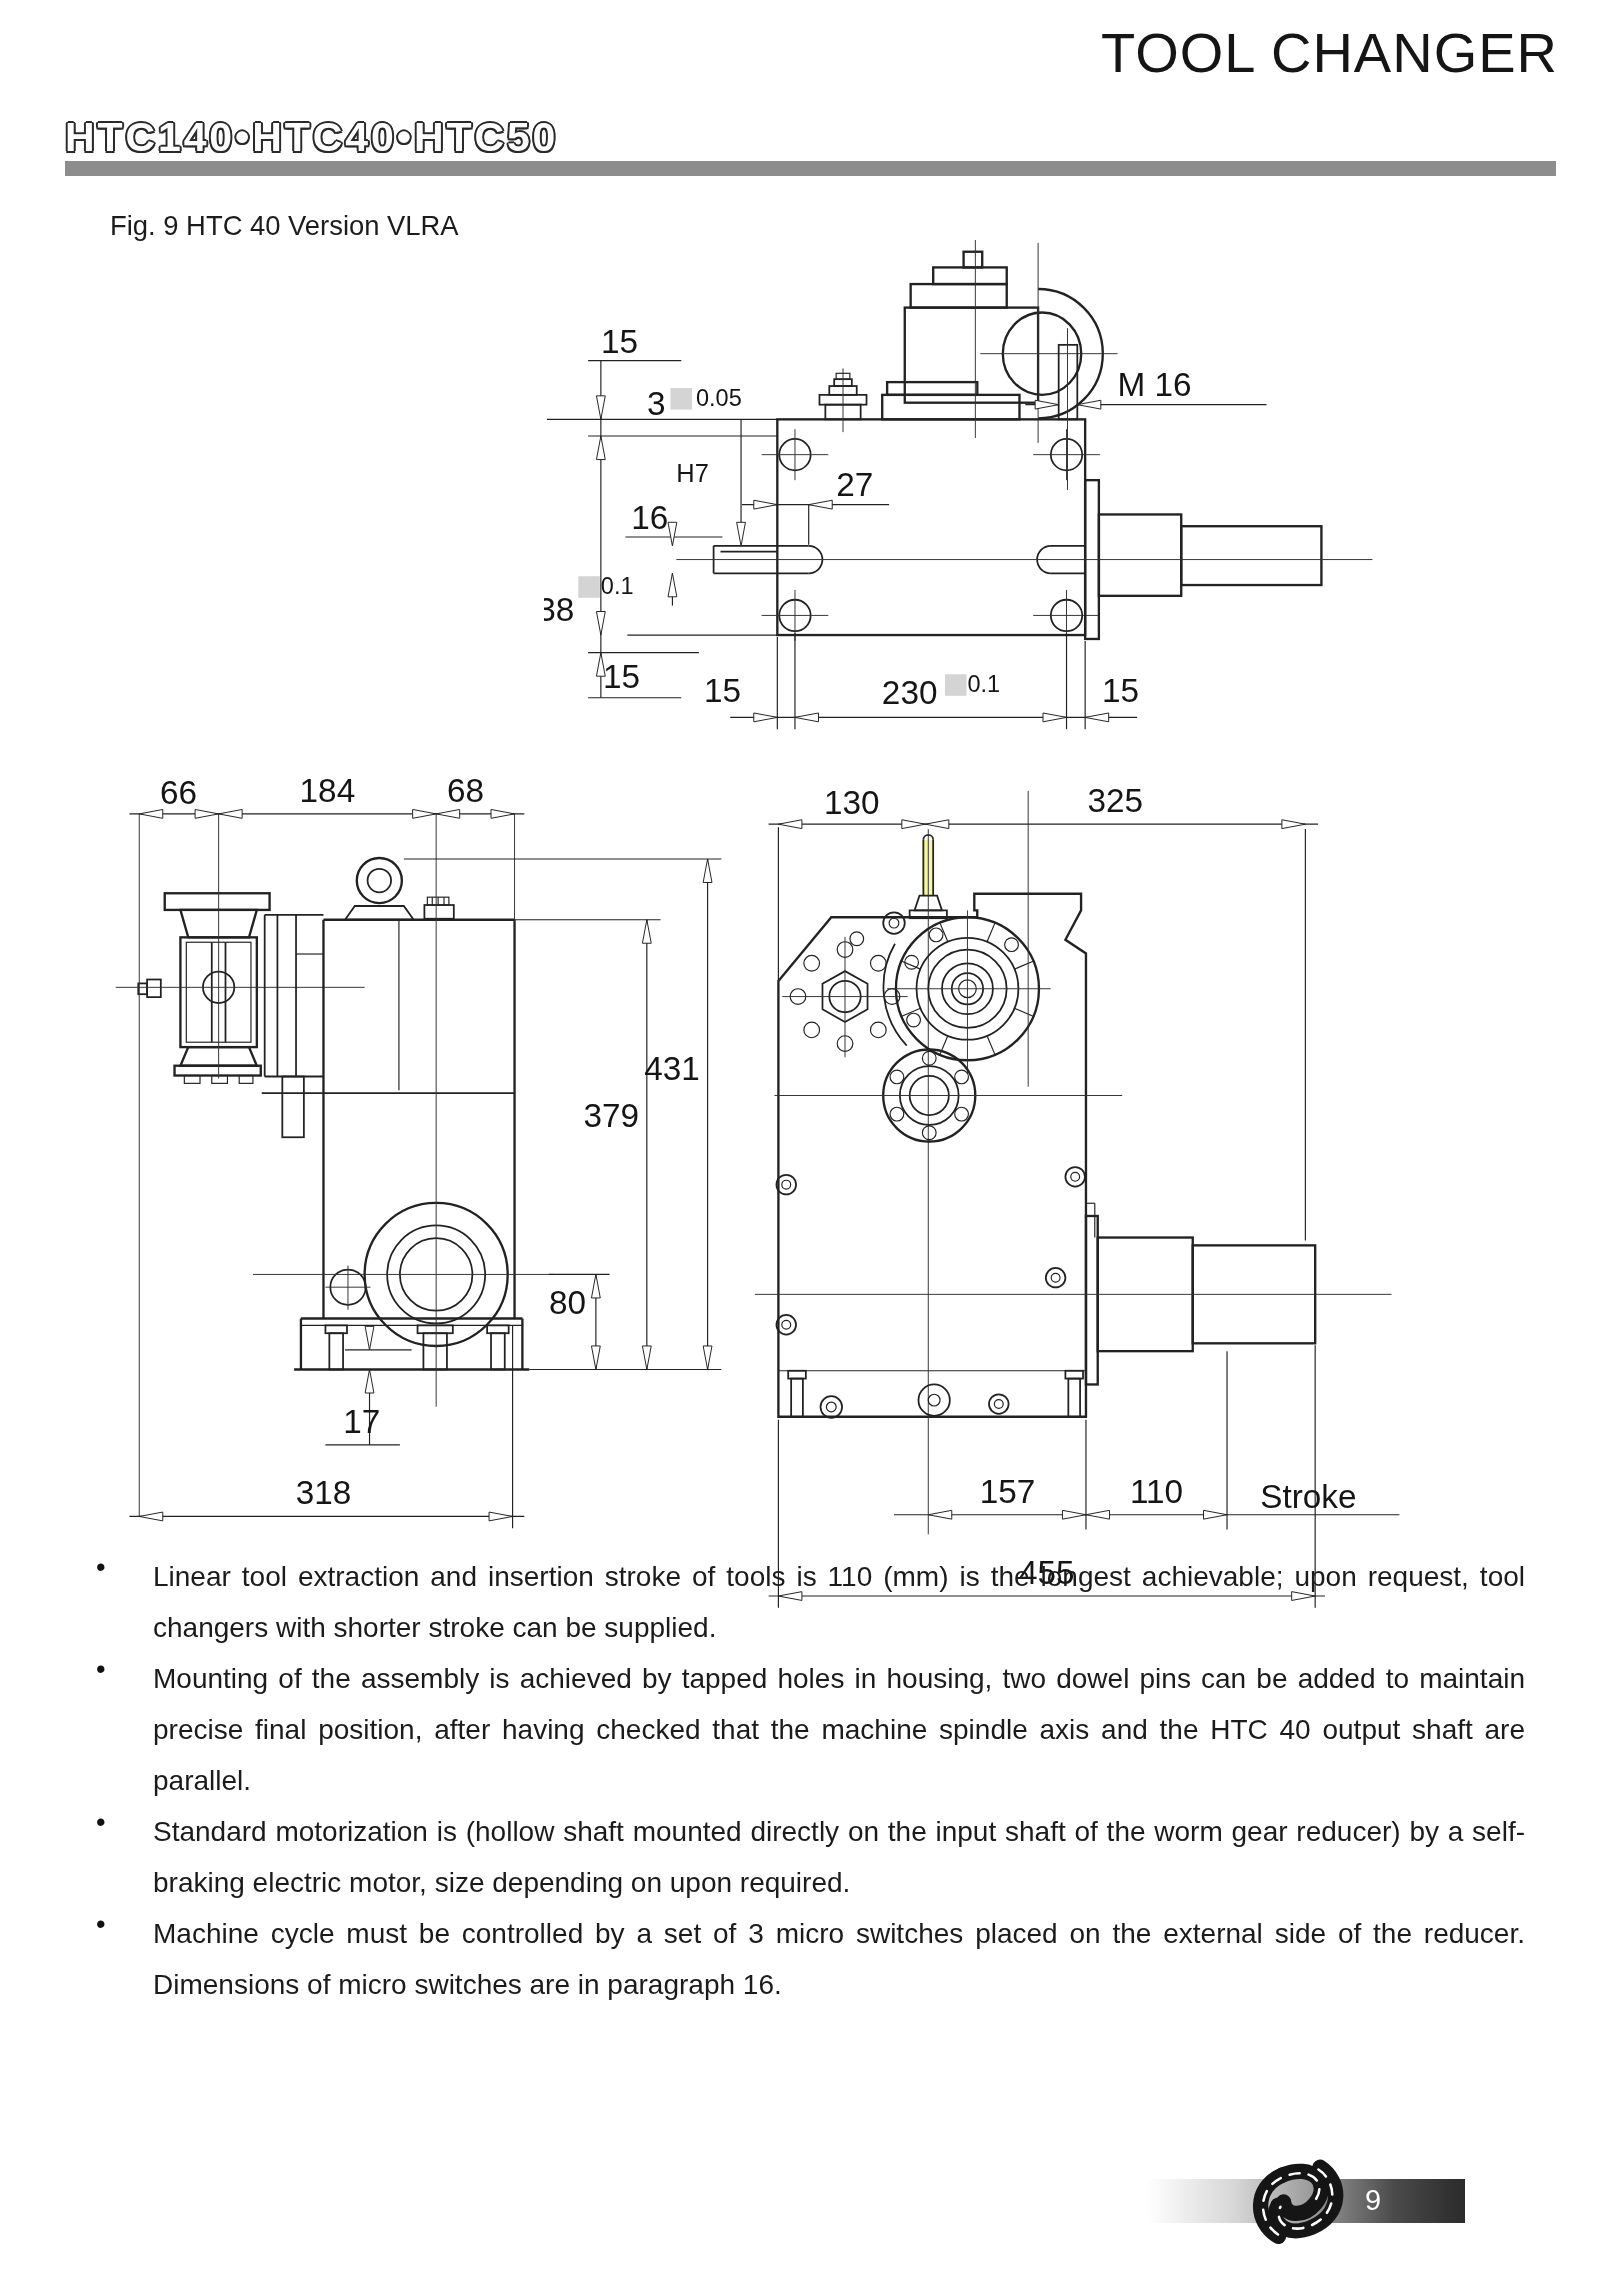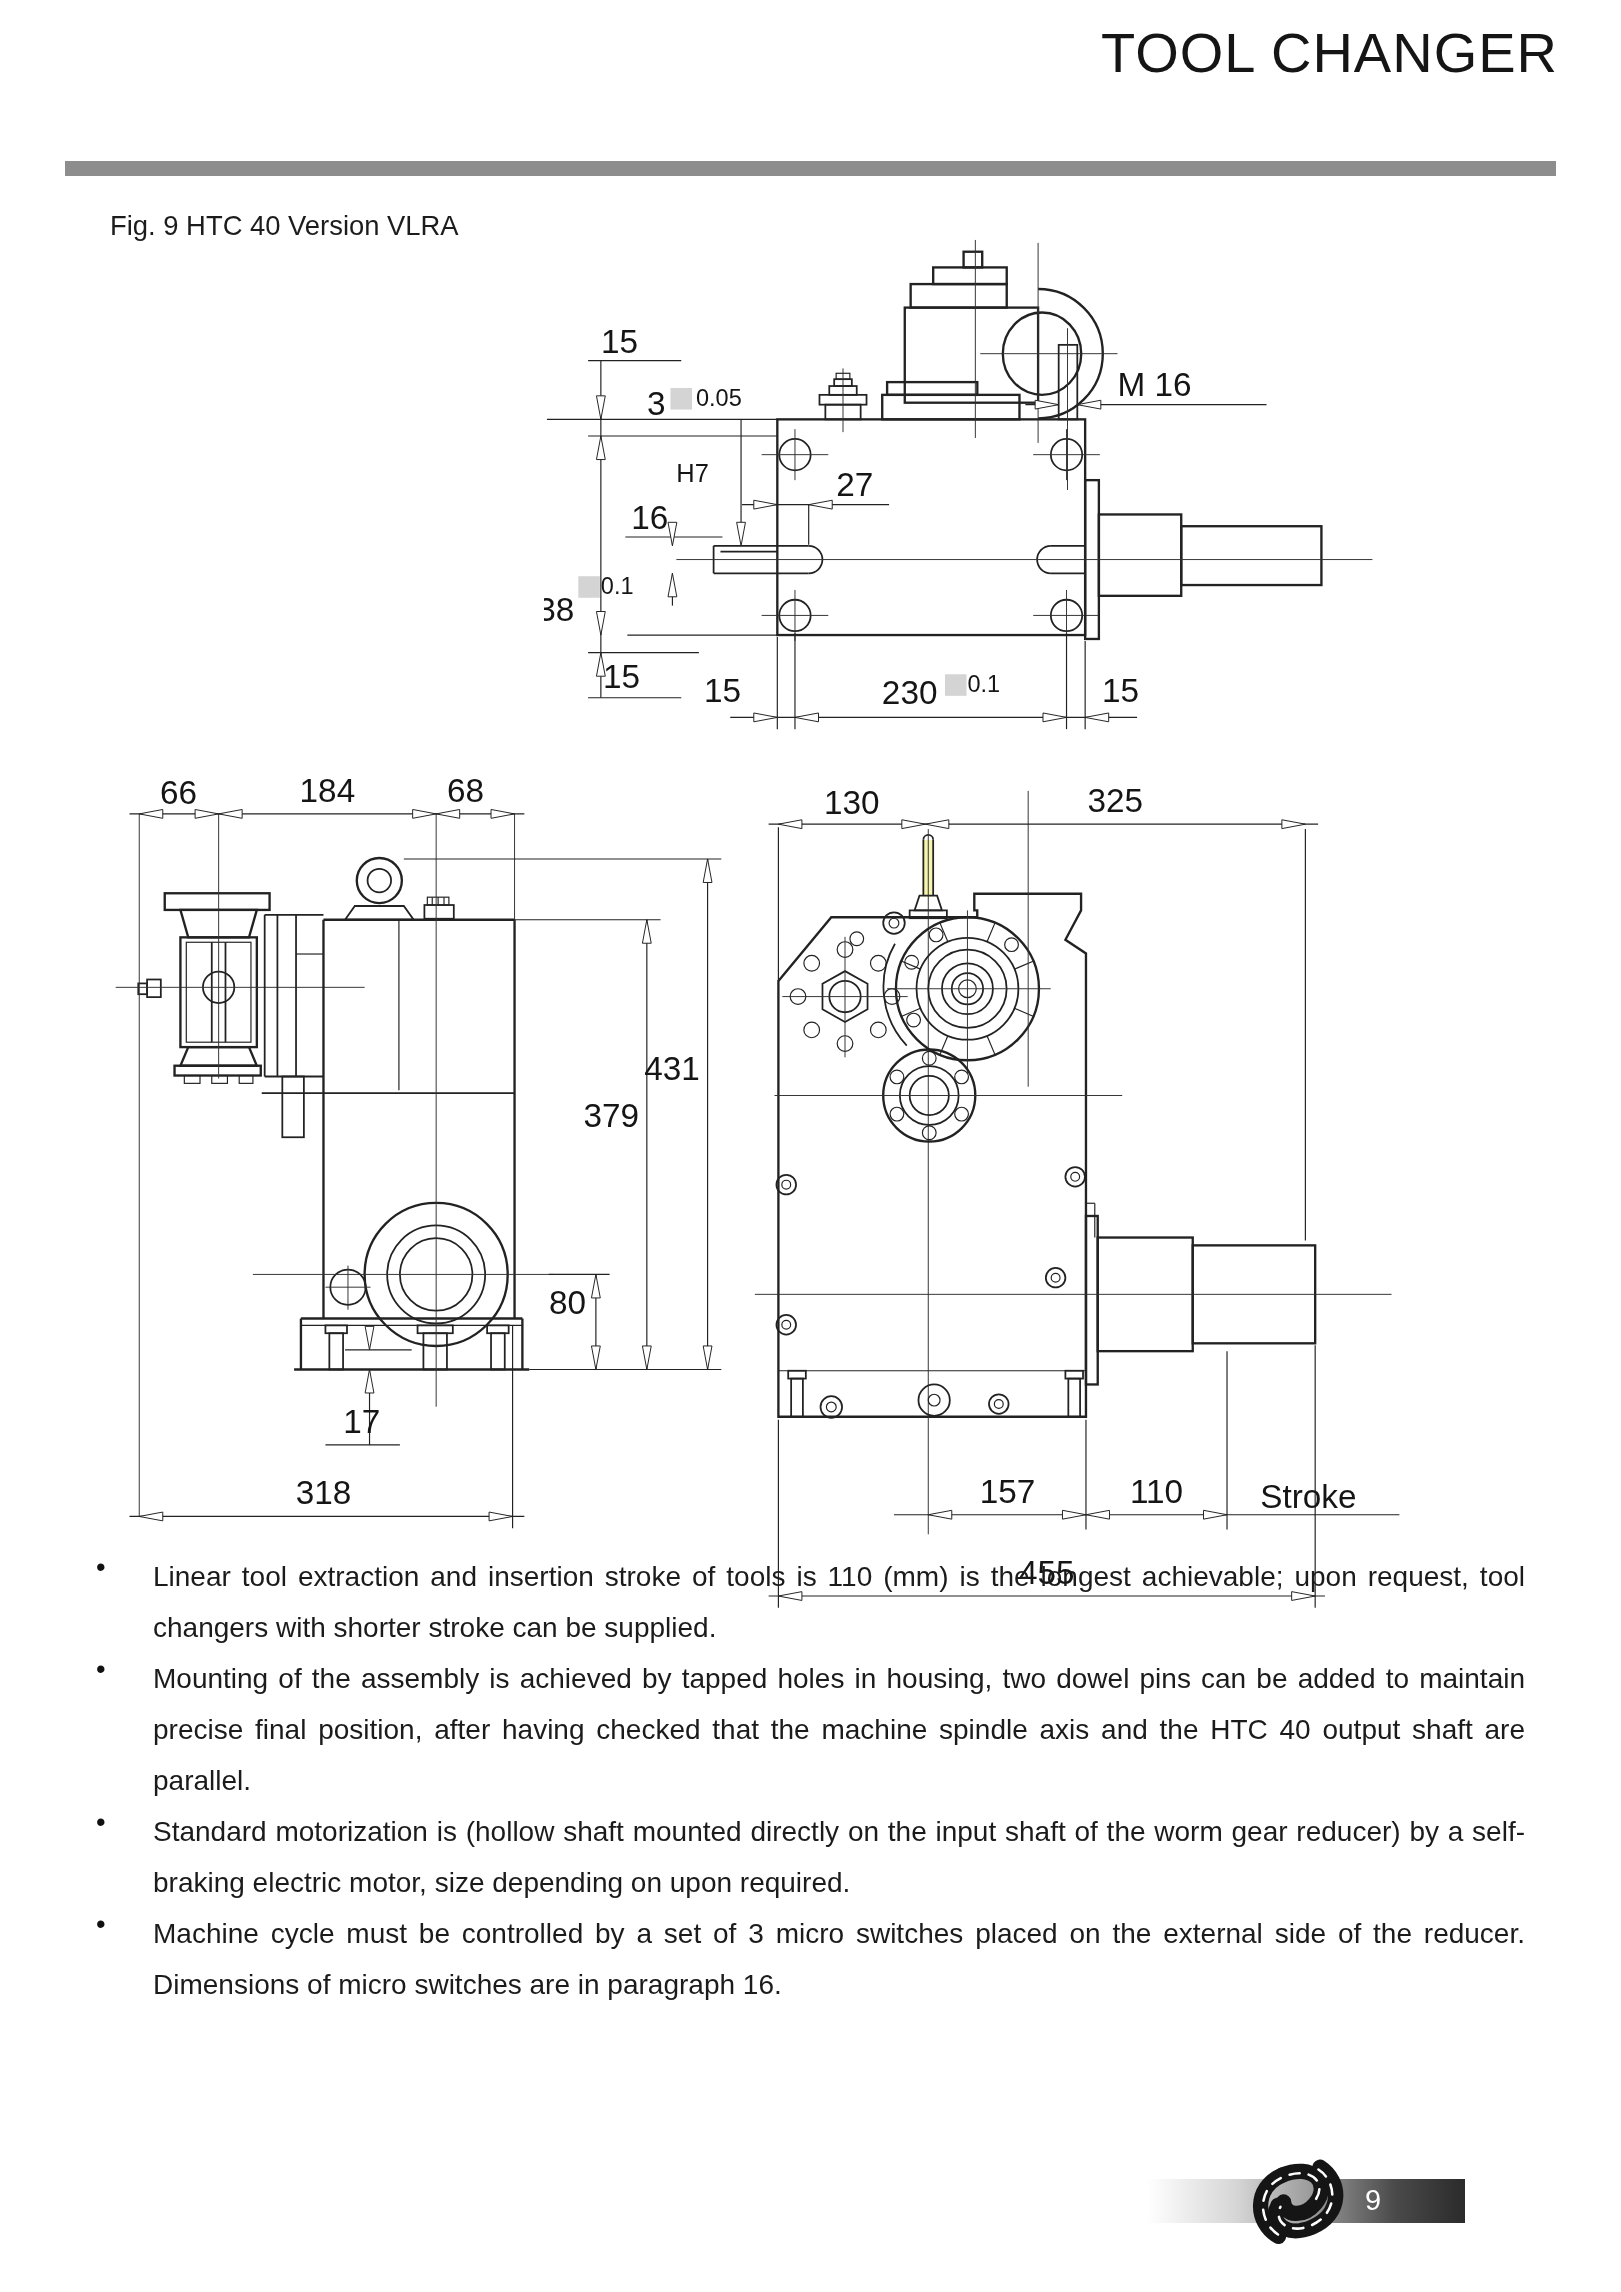--- a/index.html
+++ b/index.html
@@ -29,20 +29,21 @@
       background:linear-gradient(90deg,#ffffff 0%,#d6d6d6 28%,#9a9a9a 52%,#4a4a4a 78%,#2b2b2b 100%);}
   .page-num{position:absolute;left:218px;top:4.9px;font-size:29px;color:#fff;font-family:"Liberation Sans",sans-serif;}
   .logo{position:absolute;top:2150px;left:1247px;}
 </style>
 </head>
 <body>
 
 <div class="page">
 
   <div class="doc-title">TOOL CHANGER</div>
+  <div class="models">HTC140•HTC40•HTC50</div>
   <div class="divider"></div>
   <div class="fig-caption">Fig. 9 HTC 40 Version VLRA</div>
 
   <svg class="drawing" style="left:544px;top:230px" width="848" height="515" viewBox="555 235 865 525">
     <defs>
       <path id="at" d="M0,0 L-24,-4.5 L-24,4.5 Z" fill="#fff" stroke="#222" stroke-width="1"></path>
     </defs>
     <g>
       <rect class="ol" x="793" y="428" width="314" height="220"></rect>
 

